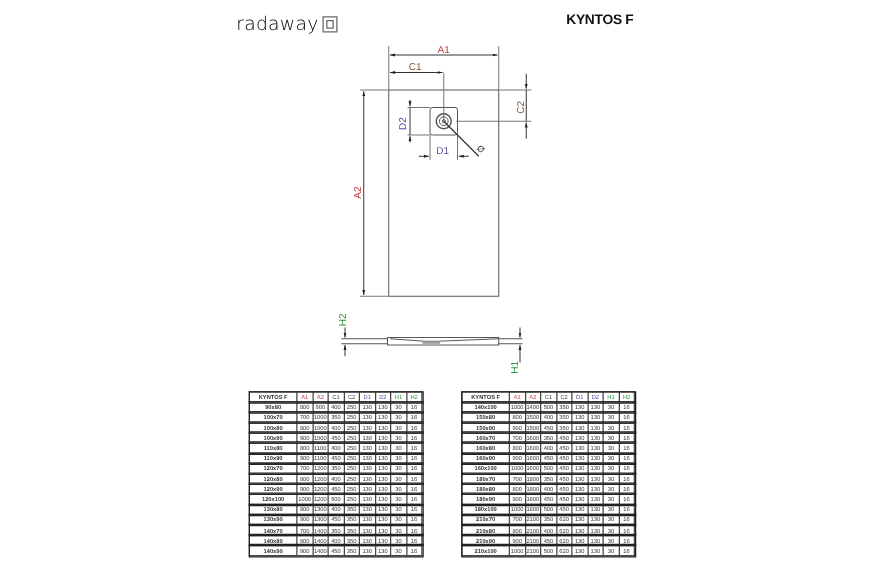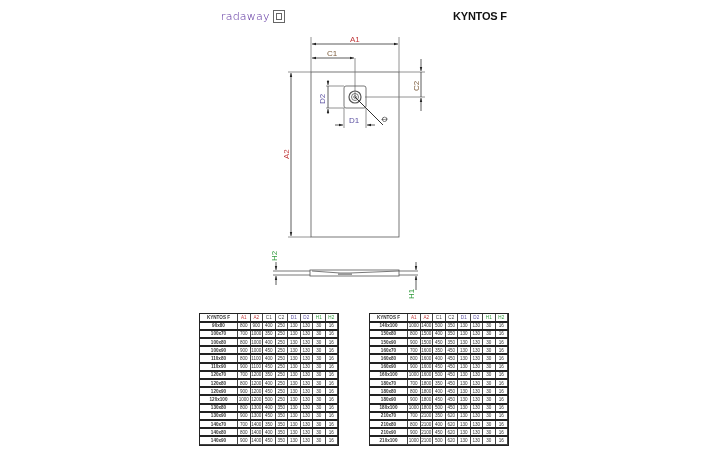--- a/index.html
+++ b/index.html
@@ -1,18 +1,18 @@
 <!DOCTYPE html>
 <html><head>
 <meta charset="utf-8">
 <style>
   html, body { margin: 0; padding: 0; background: #ffffff; }
   body { width: 705px; height: 450px; position: relative; overflow: hidden; font-family: "Liberation Sans", sans-serif; }
   .logo { position: absolute; left: 189px; top: 10px; display: flex; align-items: center; gap: 3px; }
-  .logo-text { font-family: "DejaVu Sans", sans-serif; font-size: 11px; color: #4c1d95; letter-spacing: 0.2px; font-weight: 300; margin-left: 32px; }
+  .logo-text { font-family: "DejaVu Sans", sans-serif; font-size: 15px; color: #000000; letter-spacing: 0.2px; font-weight: 300; }
   .logo-box { width: 12px; height: 13px; border: 1.5px solid #666; box-sizing: border-box; position: relative; }
   .logo-box::after { content: ""; position: absolute; left: 2px; top: 2px; right: 2px; bottom: 2px; border: 1px solid #666; }
   .title { position: absolute; left: 453px; top: 10px; font-size: 11px; font-weight: bold; color: #111; letter-spacing: -0.2px; }
   svg.drawing { position: absolute; left: 0; top: 0; }
   .tbl { position: absolute; border-collapse: collapse; font-size: 4.6px; color: #333; }
   .tbl td, .tbl th { border: 0.8px solid #444; height: 7.2px; padding: 0; text-align: center; line-height: 7px; font-weight: normal; }
   .tbl th { font-weight: normal; }
   .tbl td.size { font-weight: bold; width: 37px; }
   .tbl th.name { font-weight: bold; width: 37px; }
   .tbl td.v, .tbl th.h { width: 11.5px; }

